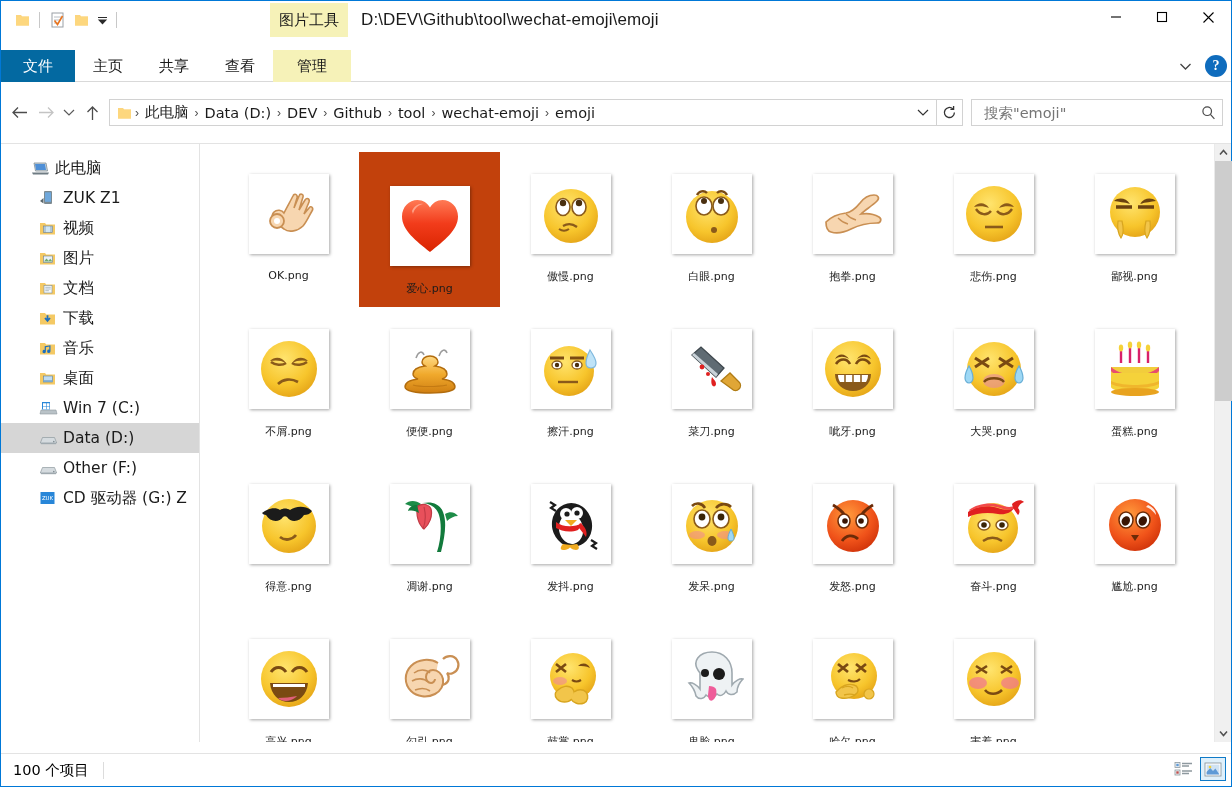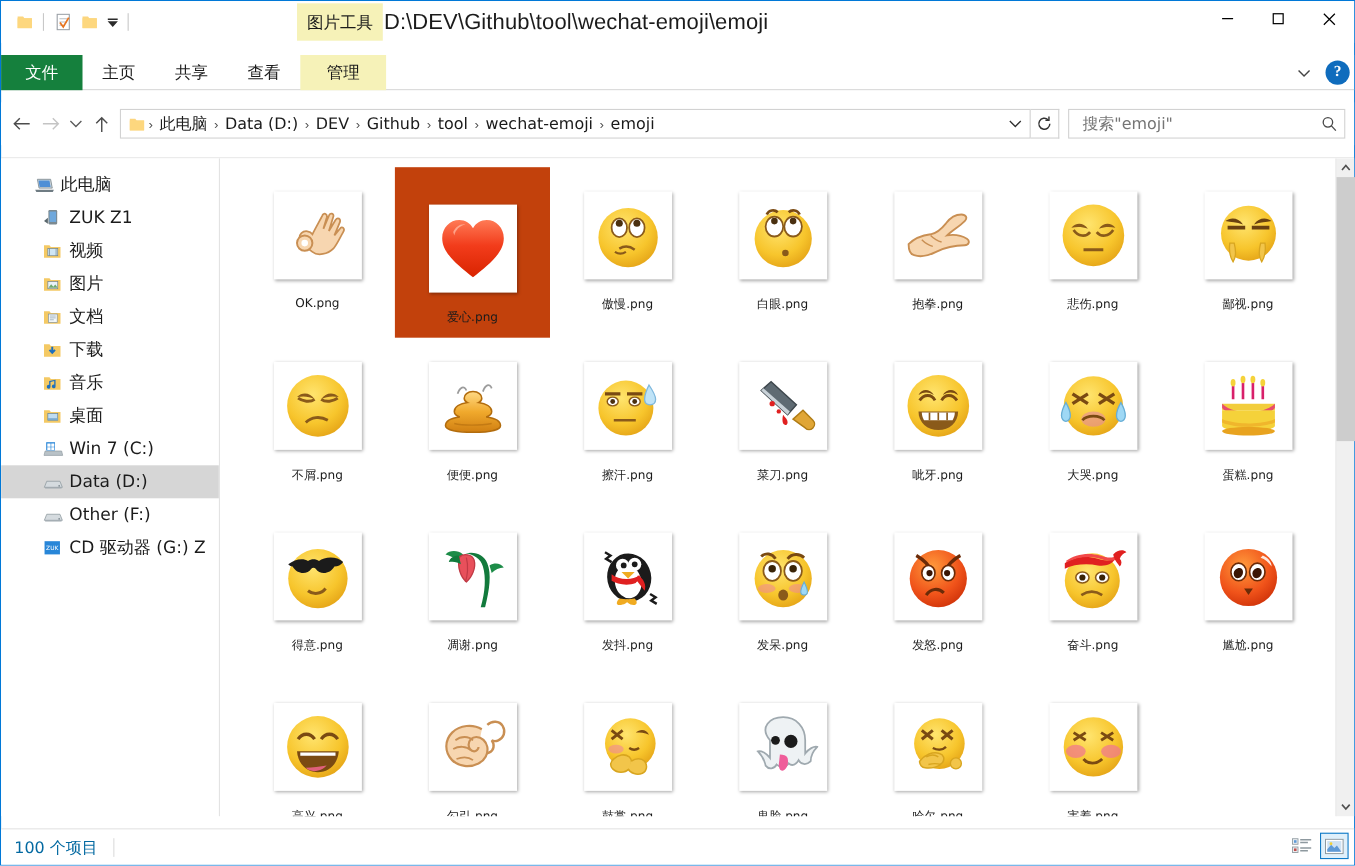--- a/index.html
+++ b/index.html
@@ -44,23 +44,23 @@
     height: 34px;
     padding: 0 9px;
     display: flex; align-items: center;
     background: #f6f2b8;
     font-size: 15px;
     color: #1b1b1b;
     font-family: "DejaVu Sans", sans-serif;
   }
   .win-title {
     position: absolute;
-    left: 348px; top: 0; height: 38px;
+    left: 360px; top: 0; height: 38px;
     display: flex; align-items: center;
-    font-size: 20px;
+    font-size: 17px;
     color: #1b1b1b;
     letter-spacing: .1px;
     white-space: nowrap;
   }
   .win-controls {
     position: absolute; right: 0; top: 0;
     display: flex; height: 32px;
   }
   .wc {
     width: 46px; height: 32px;
@@ -80,21 +80,21 @@
   .tab {
     display: flex; align-items: center; justify-content: center;
     font-size: 15px;
     color: #1b1b1b;
     font-family: "DejaVu Sans", sans-serif;
     padding: 0 18px;
     height: 32px;
     white-space: nowrap;
   }
   .tab.file {
-    background: #15803d;
+    background: #0369a1;
     color: #ffffff;
     width: 74px; padding: 0;
   }
   .tab.manage { background: #f6f2b8; width: 78px; padding: 0; }
   .tabs-right {
     position: absolute; right: 4px; top: 0;
     height: 32px; display: flex; align-items: center; gap: 6px;
   }
   .collapse-caret { width: 28px; height: 28px; display:flex; align-items:center; justify-content:center; }
   .help-btn {
@@ -260,21 +260,21 @@
   
   .statusbar {
     height: 33px; flex: 0 0 33px;
     border-top: 1px solid #e3e3e3;
     display: flex; align-items: center;
     padding-left: 12px;
     background: #ffffff;
     position: relative;
   }
   .status-text {
-    font-size: 14.5px; color: #0369a1;
+    font-size: 14.5px; color: #000000;
     font-family: "DejaVu Sans", sans-serif;
   }
   .status-sep { width: 1px; height: 17px; background: #dcdcdc; margin-left: 14px; }
   .view-btns {
     position: absolute; right: 5px; top: 3px;
     display: flex; align-items: center; gap: 4px;
   }
   .view-btn {
     width: 26px; height: 24px;
     display:flex; align-items:center; justify-content:center;

